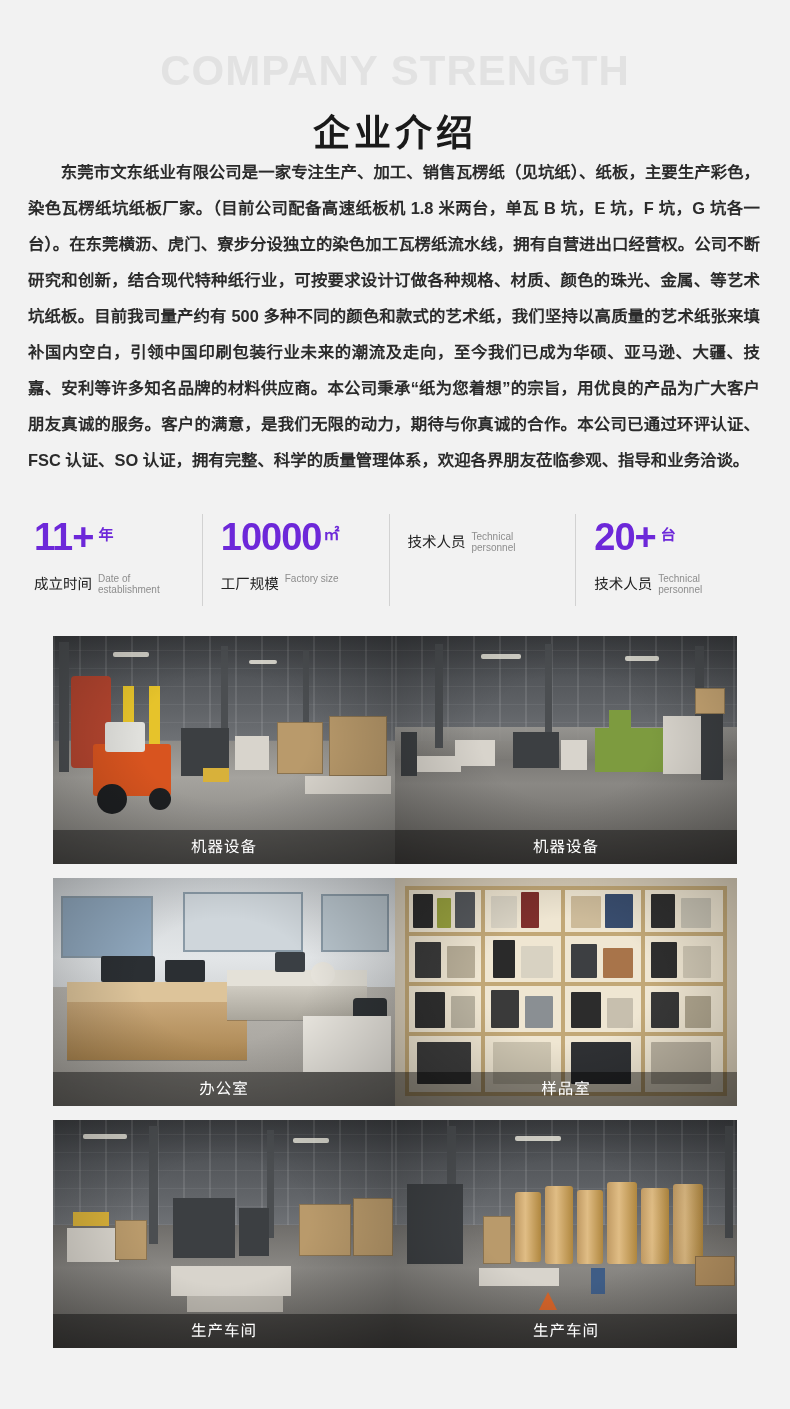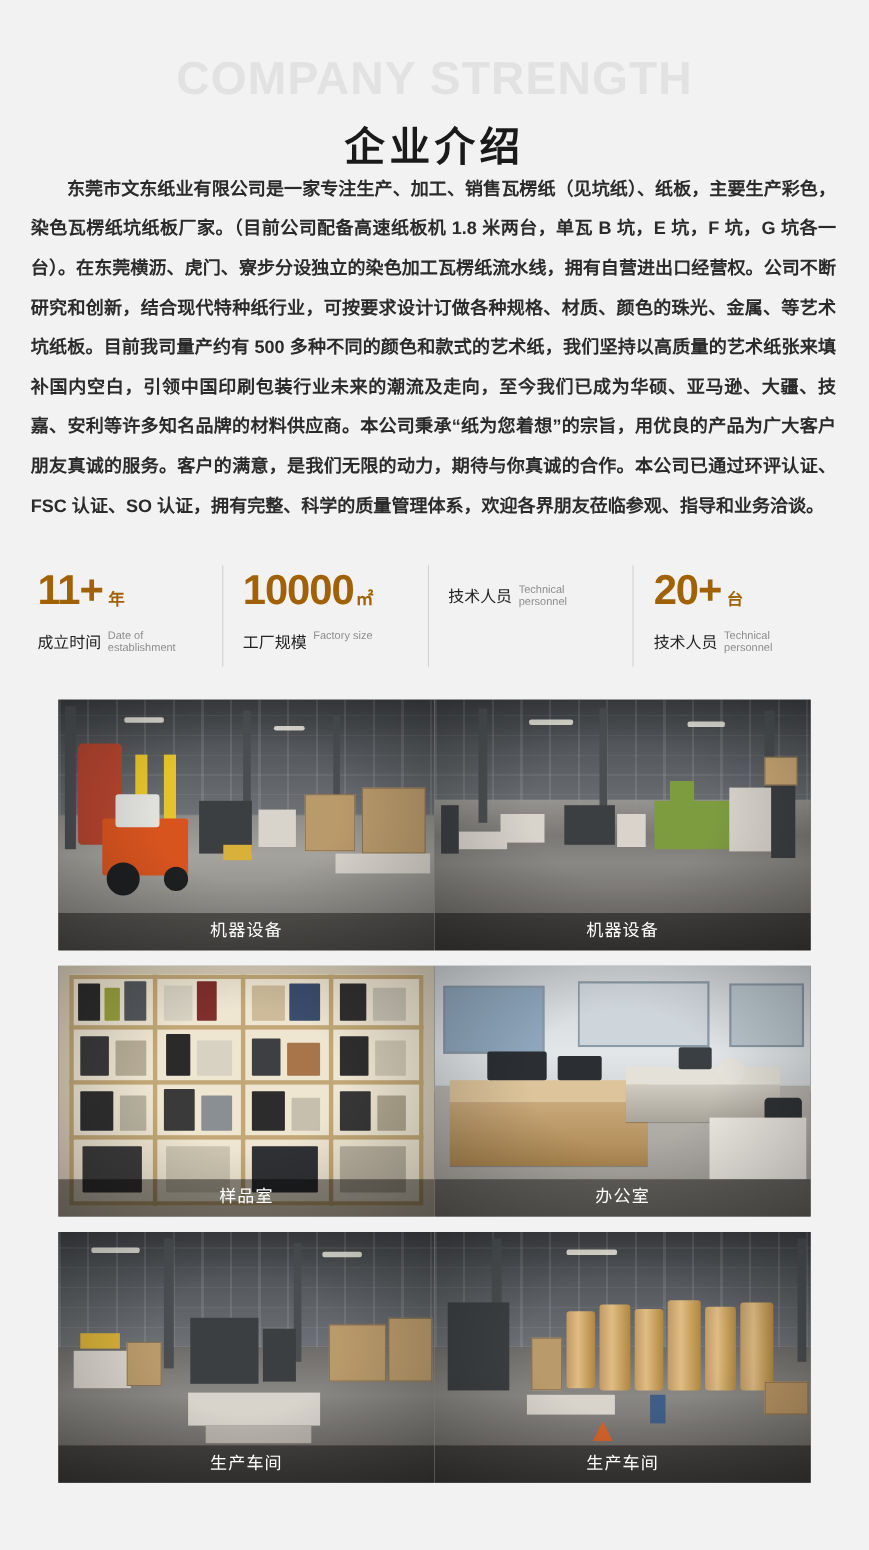--- a/index.html
+++ b/index.html
@@ -77,22 +77,22 @@
     flex: 1 1 0;
     position: relative;
     padding-left: 6px;
   }
   .stat + .stat {
     border-left: 1px solid #d2d2d2;
     padding-left: 18px;
   }
   .stat-num {
     display: flex;
-    align-items: flex-end;
-    color: #a16207;
+    align-items: center;
+    color: #6d28d9;
     line-height: 1;
     margin-top: 4px;
   }
   .stat-num .big {
     font-size: 38px;
     font-weight: bold;
     letter-spacing: -1px;
   }
   .stat-num .unit {
     font-size: 15px;
@@ -340,20 +340,42 @@
         <div class="dkbox" style="position:absolute;left:306px;top:56px;width:22px;height:88px;"></div>
         <div class="box" style="left:300px;top:52px;width:30px;height:26px;background:#caa875;"></div>
         <div class="dkbox" style="position:absolute;left:118px;top:96px;width:46px;height:36px;"></div>
         <div class="ltbox" style="position:absolute;left:166px;top:104px;width:26px;height:30px;"></div>
         <div class="ltbox" style="position:absolute;left:60px;top:104px;width:40px;height:26px;"></div>
         <div class="ltbox" style="position:absolute;left:22px;top:120px;width:44px;height:16px;"></div>
         <div class="dkbox" style="position:absolute;left:6px;top:96px;width:16px;height:44px;"></div>
         <div class="vignette"></div>
       </div>
       <div class="caption">机器设备</div>
+    </div>
+
+    <div class="cell">
+      <div class="photo">
+        <div class="office-wall"></div>
+        <div class="floor" style="height:52%;background:linear-gradient(180deg,#b9b6b0,#9d9a94);"></div>
+        <div class="office-window" style="left:8px;top:18px;width:92px;height:62px;background:#8fa7bd;"></div>
+        <div class="office-window" style="left:130px;top:14px;width:120px;height:60px;background:#cfd6db;"></div>
+        <div class="office-window" style="left:268px;top:16px;width:68px;height:58px;background:#b9c5cd;"></div>
+        <div class="desk-top" style="left:14px;top:104px;width:180px;height:20px;"></div>
+        <div class="desk" style="left:14px;top:124px;width:180px;height:58px;"></div>
+        <div class="desk-top" style="left:174px;top:92px;width:140px;height:16px;background:#e4e1d8;"></div>
+        <div class="desk" style="left:174px;top:108px;width:140px;height:34px;background:linear-gradient(180deg,#cfcbc1,#a9a59b);"></div>
+        <div class="monitor" style="left:48px;top:78px;width:54px;height:26px;"></div>
+        <div class="monitor" style="left:112px;top:82px;width:40px;height:22px;"></div>
+        <div class="monitor" style="left:222px;top:74px;width:30px;height:20px;background:#3a3f44;"></div>
+        <div class="chair" style="left:300px;top:120px;width:34px;height:40px;"></div>
+        <div class="ltbox" style="position:absolute;left:250px;top:138px;width:88px;height:56px;background:#e9e6df;"></div>
+        <div class="dkbox" style="position:absolute;left:258px;top:84px;width:24px;height:24px;border-radius:50%;background:#e7e4dc;"></div>
+        <div class="vignette"></div>
+      </div>
+      <div class="caption">办公室</div>
     </div>
 
     <div class="cell">
       <div class="photo">
         <div class="shelf-bg"></div>
         <div class="shelf-frame">
           <div class="shelf-col" style="left:76px;"></div>
           <div class="shelf-col" style="left:156px;"></div>
           <div class="shelf-col" style="left:236px;"></div>
           <div class="shelf-row" style="top:46px;"></div>
@@ -389,42 +411,20 @@
           <div class="item" style="left:166px;top:156px;width:60px;height:42px;background:#2f3134;"></div>
           <div class="item" style="left:246px;top:156px;width:60px;height:42px;background:#b9b1a0;"></div>
         </div>
         <div class="vignette"></div>
       </div>
       <div class="caption">样品室</div>
     </div>
 
     <div class="cell">
       <div class="photo">
-        <div class="office-wall"></div>
-        <div class="floor" style="height:52%;background:linear-gradient(180deg,#b9b6b0,#9d9a94);"></div>
-        <div class="office-window" style="left:8px;top:18px;width:92px;height:62px;background:#8fa7bd;"></div>
-        <div class="office-window" style="left:130px;top:14px;width:120px;height:60px;background:#cfd6db;"></div>
-        <div class="office-window" style="left:268px;top:16px;width:68px;height:58px;background:#b9c5cd;"></div>
-        <div class="desk-top" style="left:14px;top:104px;width:180px;height:20px;"></div>
-        <div class="desk" style="left:14px;top:124px;width:180px;height:58px;"></div>
-        <div class="desk-top" style="left:174px;top:92px;width:140px;height:16px;background:#e4e1d8;"></div>
-        <div class="desk" style="left:174px;top:108px;width:140px;height:34px;background:linear-gradient(180deg,#cfcbc1,#a9a59b);"></div>
-        <div class="monitor" style="left:48px;top:78px;width:54px;height:26px;"></div>
-        <div class="monitor" style="left:112px;top:82px;width:40px;height:22px;"></div>
-        <div class="monitor" style="left:222px;top:74px;width:30px;height:20px;background:#3a3f44;"></div>
-        <div class="chair" style="left:300px;top:120px;width:34px;height:40px;"></div>
-        <div class="ltbox" style="position:absolute;left:250px;top:138px;width:88px;height:56px;background:#e9e6df;"></div>
-        <div class="dkbox" style="position:absolute;left:258px;top:84px;width:24px;height:24px;border-radius:50%;background:#e7e4dc;"></div>
-        <div class="vignette"></div>
-      </div>
-      <div class="caption">办公室</div>
-    </div>
-
-    <div class="cell">
-      <div class="photo">
         <div class="sky-roof"></div>
           <div class="roof-beams"></div>
         <div class="floor dark"></div>
         <div class="pillar" style="left:96px;top:6px;width:9px;height:118px;"></div>
         <div class="pillar" style="left:214px;top:10px;width:7px;height:108px;"></div>
         <div class="lamp" style="left:30px;top:14px;width:44px;height:5px;"></div>
         <div class="lamp" style="left:240px;top:18px;width:36px;height:5px;"></div>
         <div class="dkbox" style="position:absolute;left:120px;top:78px;width:62px;height:60px;"></div>
         <div class="dkbox" style="position:absolute;left:186px;top:88px;width:30px;height:48px;"></div>
         <div class="box" style="left:246px;top:84px;width:52px;height:52px;"></div>

